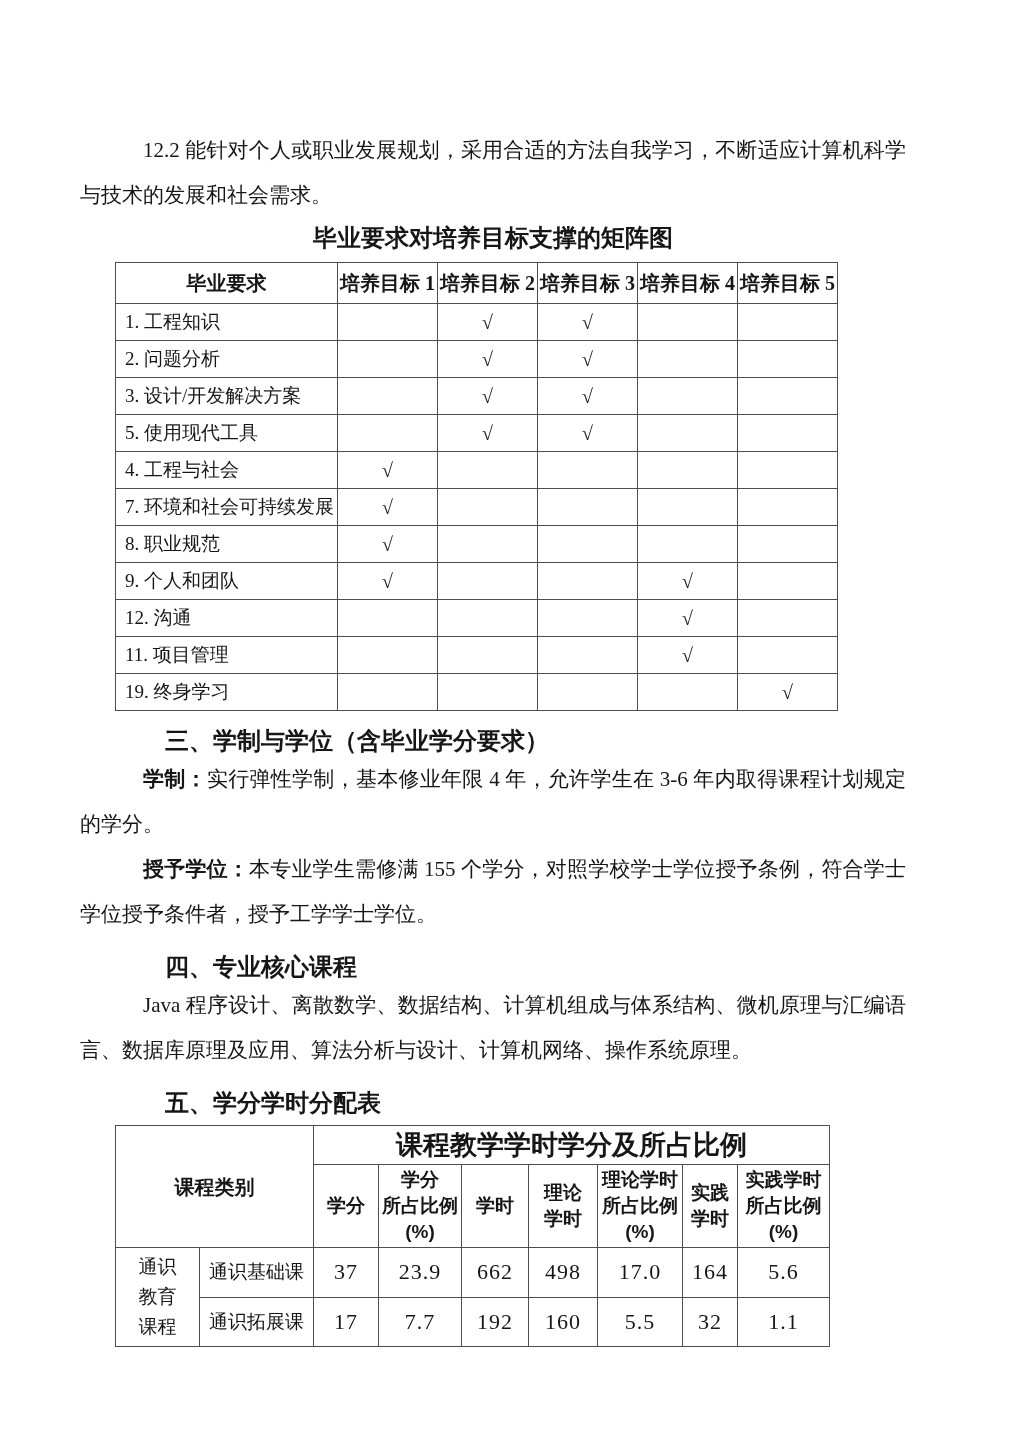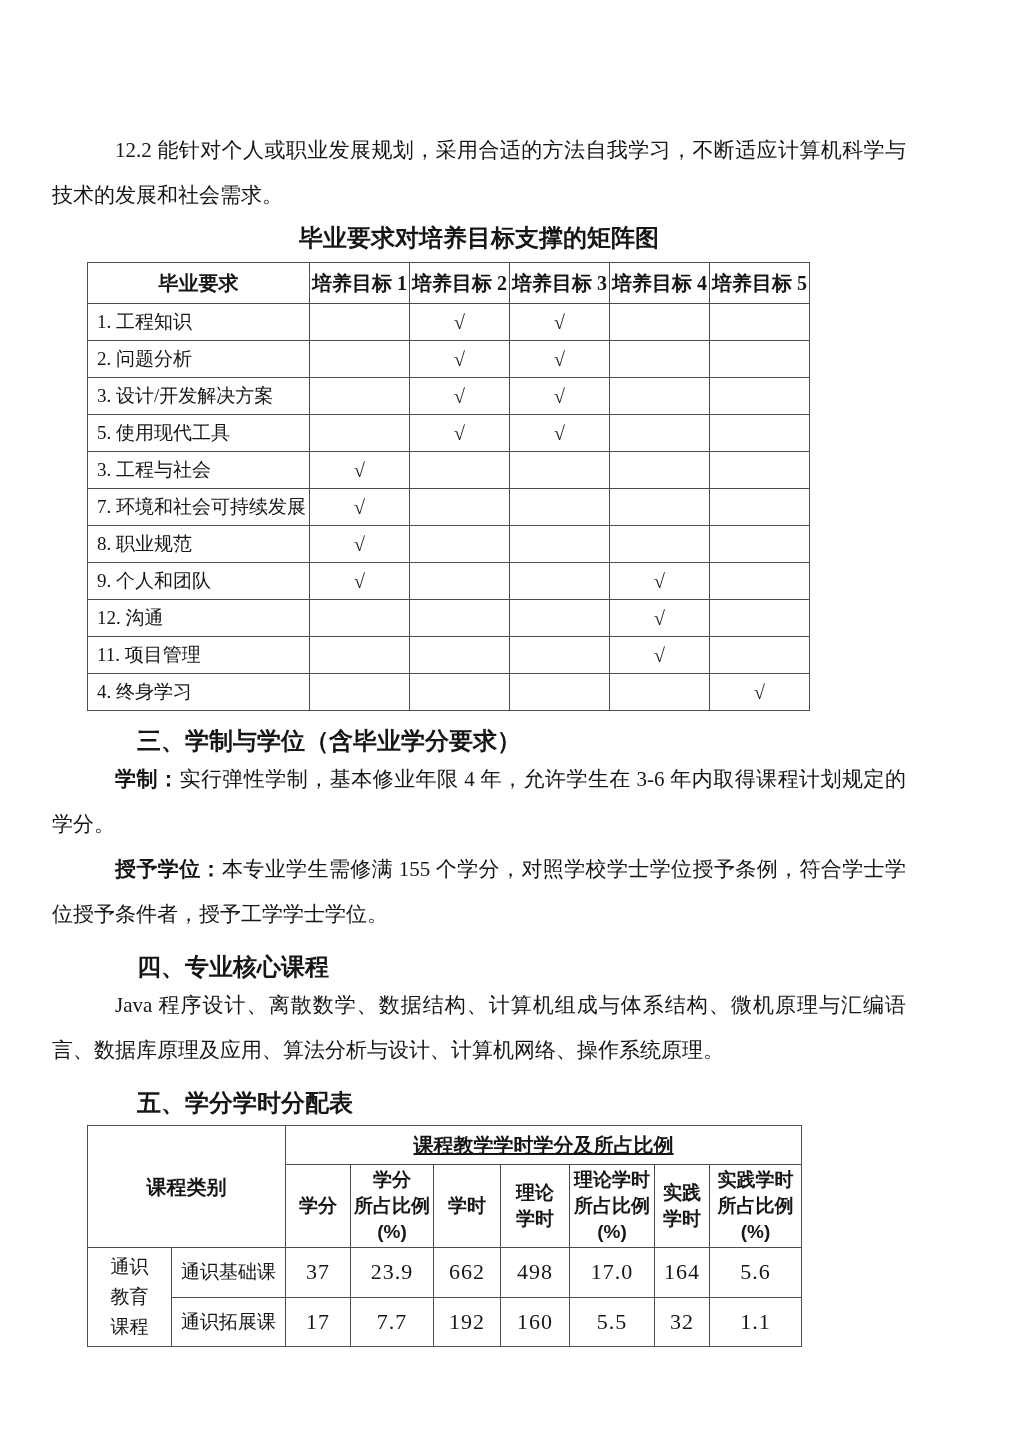--- a/index.html
+++ b/index.html
@@ -1,21 +1,21 @@
 <!DOCTYPE html>
 <html><head>
 <meta charset="utf-8">
 <style>
   html,body{margin:0;padding:0;}
   body{
     width:1024px;height:1447px;background:#ffffff;color:#161616;
     font-family:"Liberation Serif","DejaVu Serif",serif;
     overflow:hidden;
   }
-  .page{box-sizing:border-box;width:1024px;height:1447px;padding:128px 118px 30px 52px;}
+  .page{box-sizing:border-box;width:1024px;height:1447px;padding:128px 118px 30px 80px;}
   .body-par{margin:0;font-size:21px;line-height:45px;text-align:justify;}
   .indent{text-indent:63px;}
   .par-label{font-weight:bold;}
   .table-title{
     margin:4px 0 8px 0;font-size:24px;line-height:32px;font-weight:bold;text-align:center;
     font-family:"Liberation Sans","DejaVu Sans",sans-serif;
   }
   .sec-heading{
     margin:14px 0 0 85px;font-size:24px;line-height:32px;font-weight:bold;
     font-family:"Liberation Sans","DejaVu Sans",sans-serif;
@@ -27,21 +27,21 @@
   .matrix th{height:40px;font-size:20px;font-weight:bold;text-align:center;padding:0 2px;}
   .matrix td{height:36px;font-size:19px;text-align:center;padding:0 2px;}
   .matrix td.req-col{text-align:left;padding-left:9px;}
   .matrix td.mark{font-size:20px;}
   
   .alloc{width:714px;margin-top:6px;}
   .alloc .hdr{
     font-family:"Liberation Sans","DejaVu Sans",sans-serif;
     font-weight:bold;font-size:19px;line-height:26px;text-align:center;padding:2px 1px;
   }
-  .alloc .top-hdr{height:34px;font-size:20px;text-decoration:underline;}
+  .alloc .top-hdr{height:34px;font-size:27px;}
   .alloc .cat-hdr{font-size:20px;}
   .alloc .pre{white-space:pre-line;}
   .alloc td{text-align:center;}
   .alloc .group{font-size:19px;line-height:30px;white-space:pre-line;padding:4px 0;}
   .alloc .name{font-size:19px;height:44px;}
   .alloc .val{font-size:22px;height:44px;letter-spacing:1px;}
 </style>
 </head>
 <body>
 
@@ -97,21 +97,21 @@
         </tr>
         <tr>
           <td class="req-col">5. 使用现代工具</td>
           <td class="mark"></td>
           <td class="mark">√</td>
           <td class="mark">√</td>
           <td class="mark"></td>
           <td class="mark"></td>
         </tr>
         <tr>
-          <td class="req-col">3. 工程与社会</td>
+          <td class="req-col">4. 工程与社会</td>
           <td class="mark">√</td>
           <td class="mark"></td>
           <td class="mark"></td>
           <td class="mark"></td>
           <td class="mark"></td>
         </tr>
         <tr>
           <td class="req-col">7. 环境和社会可持续发展</td>
           <td class="mark">√</td>
           <td class="mark"></td>
@@ -145,21 +145,21 @@
         </tr>
         <tr>
           <td class="req-col">11. 项目管理</td>
           <td class="mark"></td>
           <td class="mark"></td>
           <td class="mark"></td>
           <td class="mark">√</td>
           <td class="mark"></td>
         </tr>
         <tr>
-          <td class="req-col">4. 终身学习</td>
+          <td class="req-col">19. 终身学习</td>
           <td class="mark"></td>
           <td class="mark"></td>
           <td class="mark"></td>
           <td class="mark"></td>
           <td class="mark">√</td>
         </tr>
       </tbody>
   </table>
 
   <h2 class="sec-heading">三、学制与学位（含毕业学分要求）</h2>

